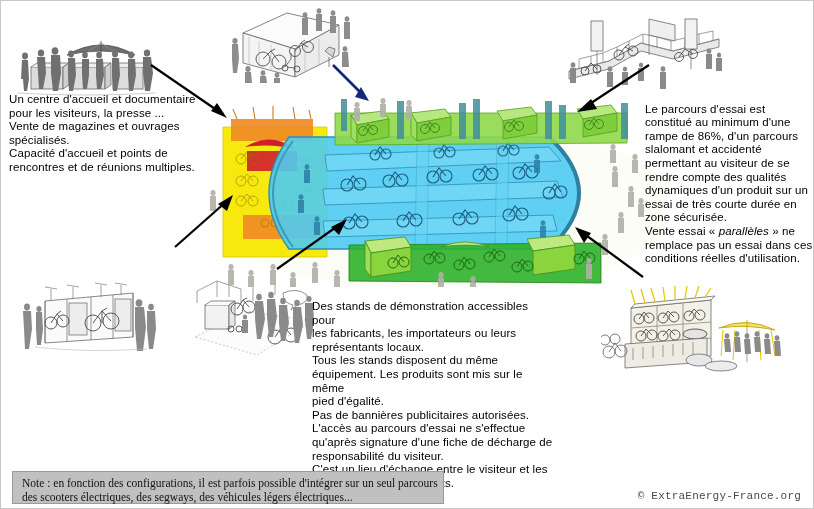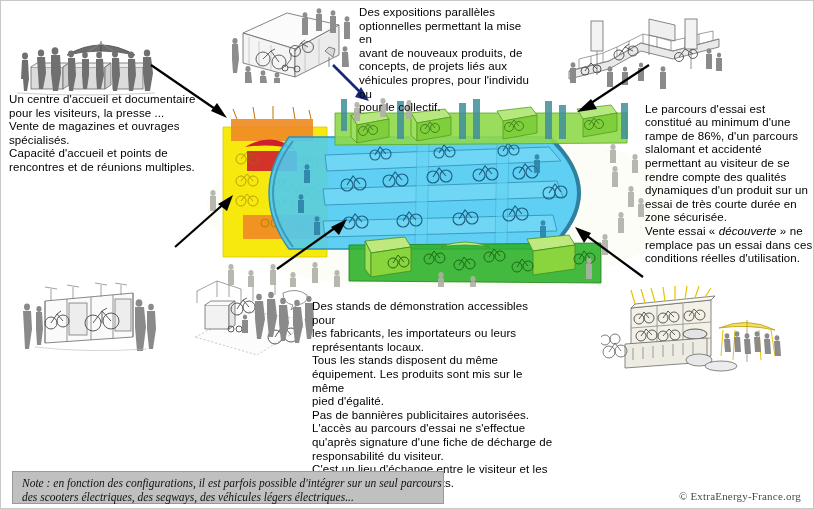--- a/index.html
+++ b/index.html
@@ -52,30 +52,29 @@
     background: #c0c0c0;
     border: 1px solid #9a9a9a;
     box-sizing: border-box;
   }
   #note-text {
     position: absolute;
     left: 21px;
     top: 475px;
     width: 420px;
     font-family: "Liberation Serif", serif;
-    font-style: italic;
     font-size: 11.5px;
     line-height: 14px;
     color: #111;
   }
   #copyright {
     position: absolute;
     right: 12px;
     top: 489px;
-    font-family: Liberation Serif, serif;
+    font-family: Liberation Mono, monospace;
     font-size: 11px;
     color: #4a4a4a;
     letter-spacing: 0.2px;
   }
 </style>
 </head>
 <body>
 
 <div id="page">
 
@@ -648,45 +647,39 @@
     </svg>
   </div>
 
   <div class="arrow" style="left:566px; top:220px; width:80px; height:60px;">
     <svg viewBox="0 0 80 60" xmlns="http://www.w3.org/2000/svg">
       <path d="M76 56 L16 12" stroke="#000" stroke-width="2.2" fill="none"></path>
       <path d="M8 6 L24 12 L17 22 Z" fill="#000"></path>
     </svg>
   </div>
 
-  <div class="txt" id="t-top-center" style="left:358px; top:5px; width:178px;">Des expositions parallèles
-optionnelles permettant la mise en
-avant de nouveaux produits, de
-concepts, de projets liés aux
-véhicules propres, pour l'individu ou
-pour le collectif.</div>
 
   <div class="txt" id="t-top-left" style="left:8px; top:92px; width:200px;">Un centre d'accueil et documentaire
 pour les visiteurs, la presse ...
 Vente de magazines et ouvrages
 spécialisés.
 Capacité d'accueil et points de
 rencontres et de réunions multiples.</div>
 
   <div class="txt" id="t-right" style="left:644px; top:88px; width:168px;">
     <span>Le parcours d'essai est
 constitué au minimum d'une
 rampe de 86%, d'un parcours
 slalomant et accidenté
 permettant au visiteur de se
 rendre compte des qualités
 dynamiques d'un produit sur un
 essai de très courte durée en
 zone sécurisée.</span>
-    <span>Vente essai « </span><em>découverte</em><span> » ne
+    <span>Vente essai « </span><em>parallèles</em><span> » ne
 remplace pas un essai dans ces
 conditions réelles d'utilisation.</span>
   </div>
 
 
   <div class="txt" id="t-bottom-center" style="left:311px; top:299px; width:242px;">Des stands de démonstration accessibles pour
 les fabricants, les importateurs ou leurs
 représentants locaux.
 Tous les stands disposent du même
 équipement. Les produits sont mis sur le même

